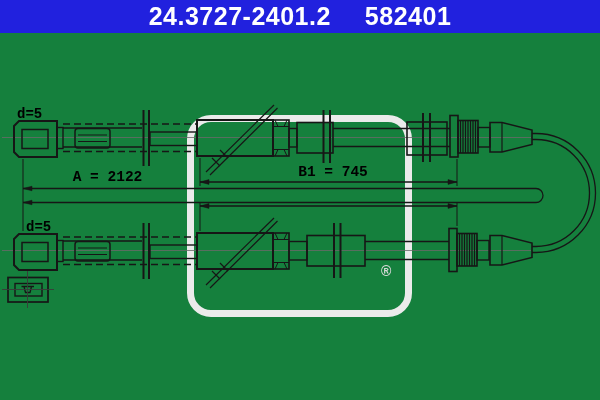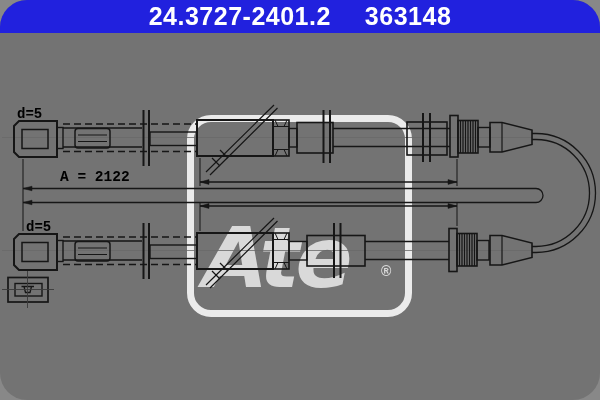--- a/index.html
+++ b/index.html
@@ -2,22 +2,22 @@
 <html style="--banner-blue: #2121de; --line: #161616; --wm: #d9d9d9;"><head>
 <meta charset="utf-8">
 <style>
   :root{
     --banner-blue:#2121de;
     --line:#161616;
     --wm:#d9d9d9;
   }
   html,body{margin:0;padding:0;background:#888;}
   .stage{
-    position:relative;width:600px;height:400px;background:#737373;
-    overflow:hidden;font-family:"Liberation Sans",sans-serif;border-radius:27px;
+    position:relative;width:600px;height:400px;background:#15803d;
+    overflow:hidden;font-family:"Liberation Sans",sans-serif;
   }
   
   .banner{
     position:absolute;left:0;top:0;width:600px;height:33px;
     background:var(--banner-blue);
     display:flex;align-items:center;justify-content:center;gap:34px;
     z-index:4;
   }
   .banner span{
     color:#ffffff;font-weight:bold;font-size:25px;line-height:33px;
@@ -37,34 +37,33 @@
     position:absolute;left:381px;top:263px;z-index:1;
     font-size:14px;font-weight:bold;color:var(--wm);
   }
   
   .draw{position:absolute;left:0;top:0;z-index:2;}
   
   .lbl{
     position:absolute;z-index:3;color:#000;font-weight:bold;
     font-size:14.5px;white-space:nowrap;font-family:Liberation Mono, monospace;
   }
-  .lbl.center{text-align:left;}
+  .lbl.center{text-align:center;}
 </style>
 </head>
 <body>
 
 <div class="stage">
 
   <div class="banner">
     <span>24.3727-2401.2</span>
-    <span>363148</span>
+    <span>582401</span>
   </div>
 
   <div class="wm-box"></div>
-  <div class="wm-text">Ate</div>
   <div class="wm-reg">®</div>
 
   <svg class="draw" width="600" height="400" viewBox="0 0 600 400" fill="none" stroke="#161616" stroke-linecap="butt">
 
     <g>
       <line x1="2" y1="137.5" x2="531" y2="137.5" stroke="#6a6a6a" stroke-width="0.8"></line>
 
       <path d="M14 126 L19 121 H57 V157 H19 L14 152 Z" stroke-width="2"></path>
       <rect x="22" y="129.5" width="26" height="19" stroke-width="1.5"></rect>
       <rect x="57" y="127.5" width="6" height="21" stroke-width="1.4"></rect>
@@ -158,14 +157,15 @@
       <rect x="15" y="283.5" width="27" height="12.5" stroke-width="1.4"></rect>
       <path d="M21.5 286.5 H34 M24 286.5 L25.5 292.5 H30 L31.5 286.5" stroke-width="1.3"></path>
       <path d="M27.5 271 V308" stroke="#3a3a3a" stroke-width="0.9"></path>
       <path d="M2 289.5 H54" stroke="#3a3a3a" stroke-width="0.9"></path>
     </g>
   </svg>
 
   <div class="lbl" style="left:17px;top:106px;font-size:14px;">d=5</div>
   <div class="lbl" style="left:26px;top:219px;font-size:14px;">d=5</div>
   <div class="lbl center" style="left:60px;top:169px;width:95px;">A = 2122</div>
+  <div class="lbl center" style="left:288px;top:164px;width:90px;">B1 = 745</div>
 
 </div>
 
 </body></html>

